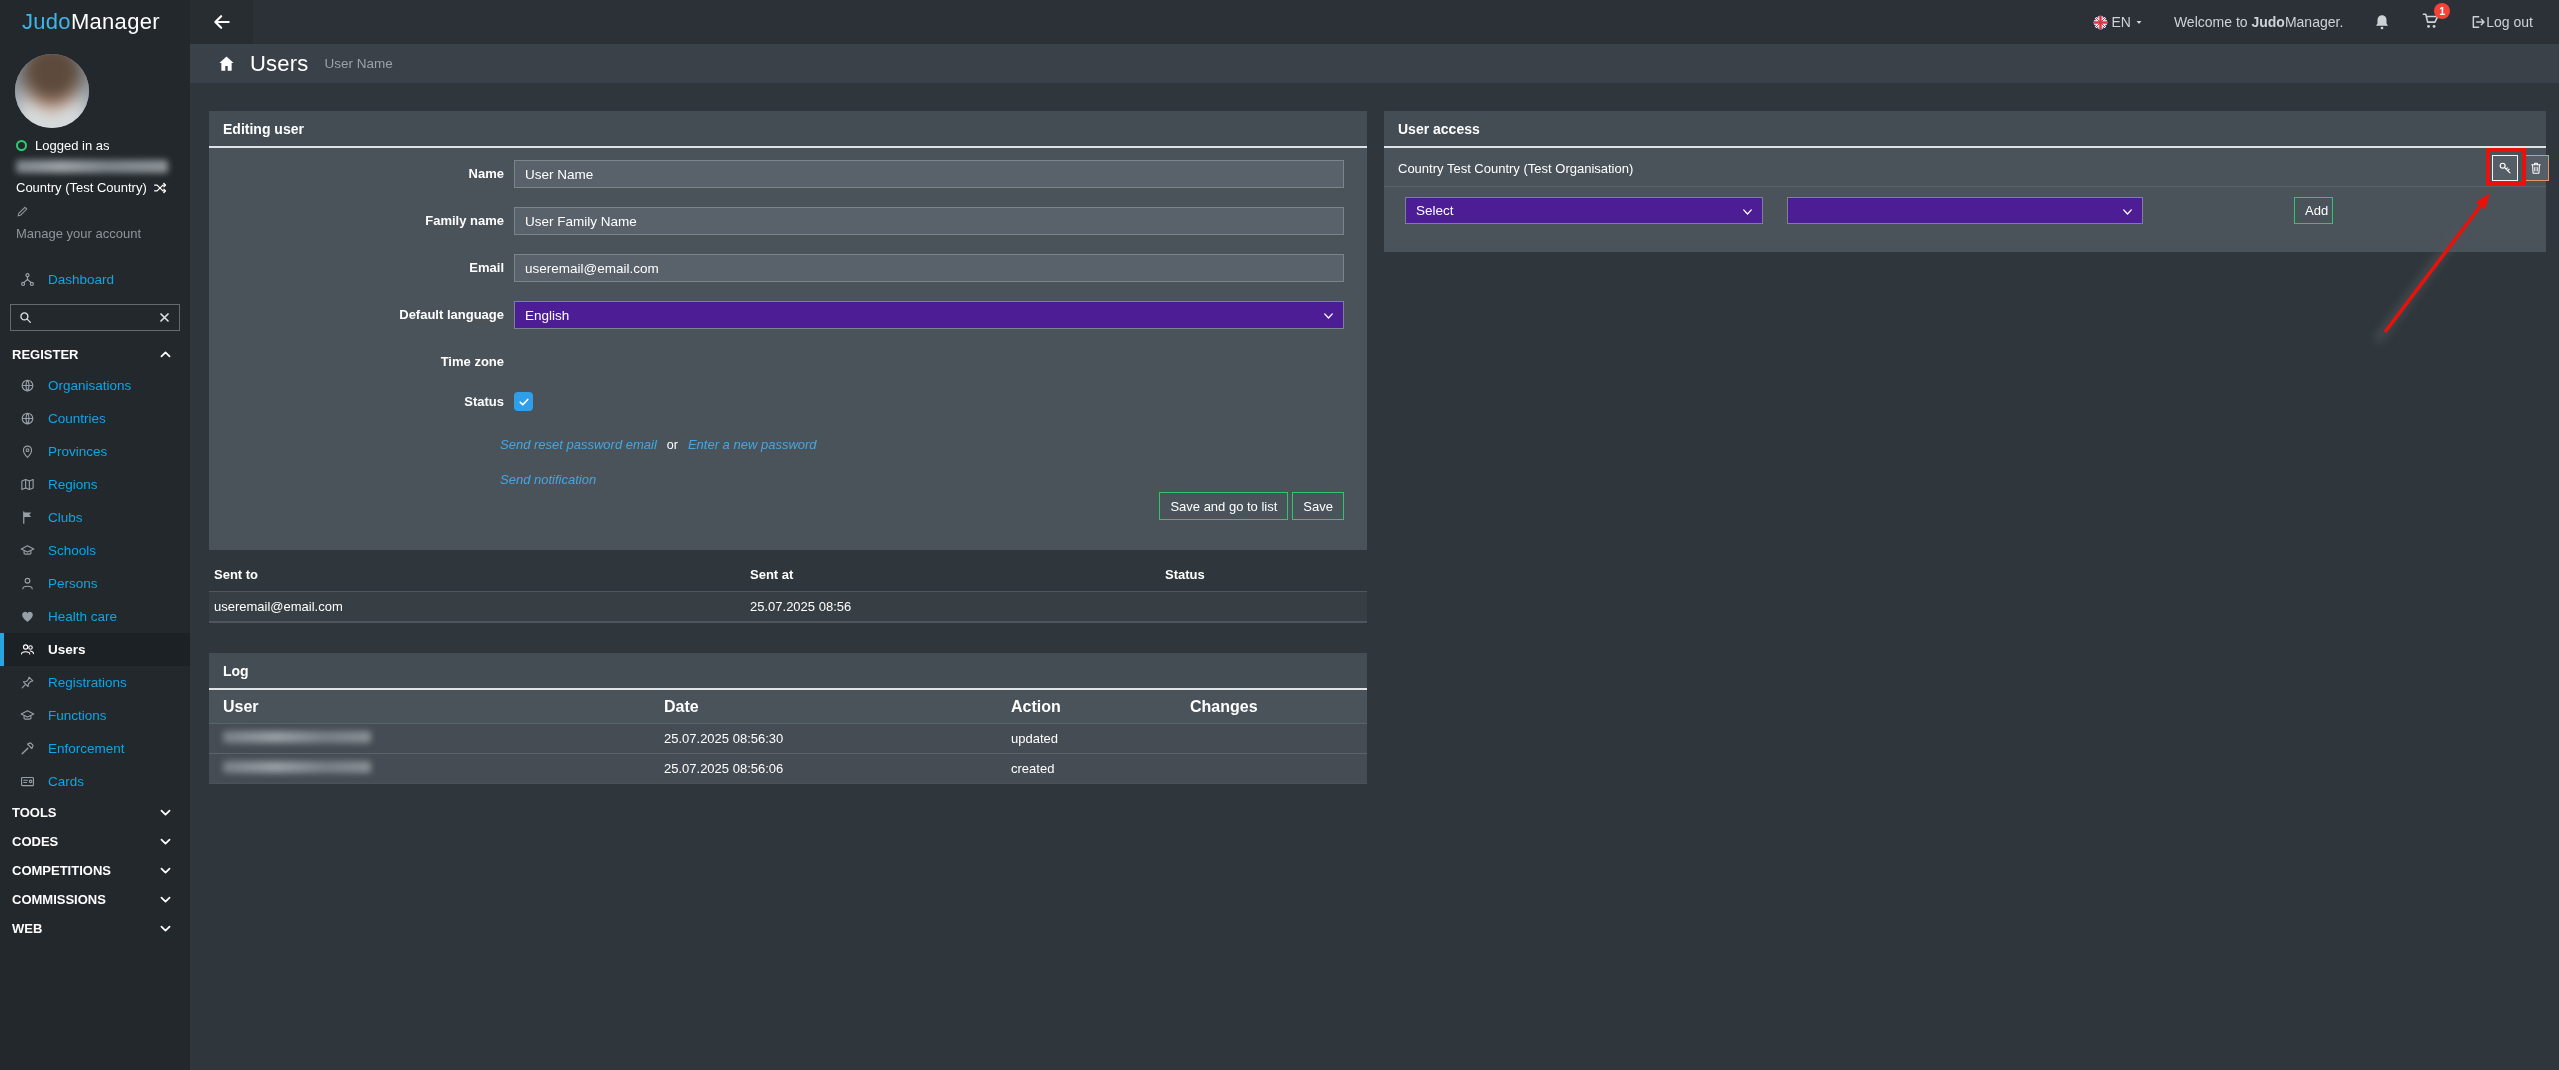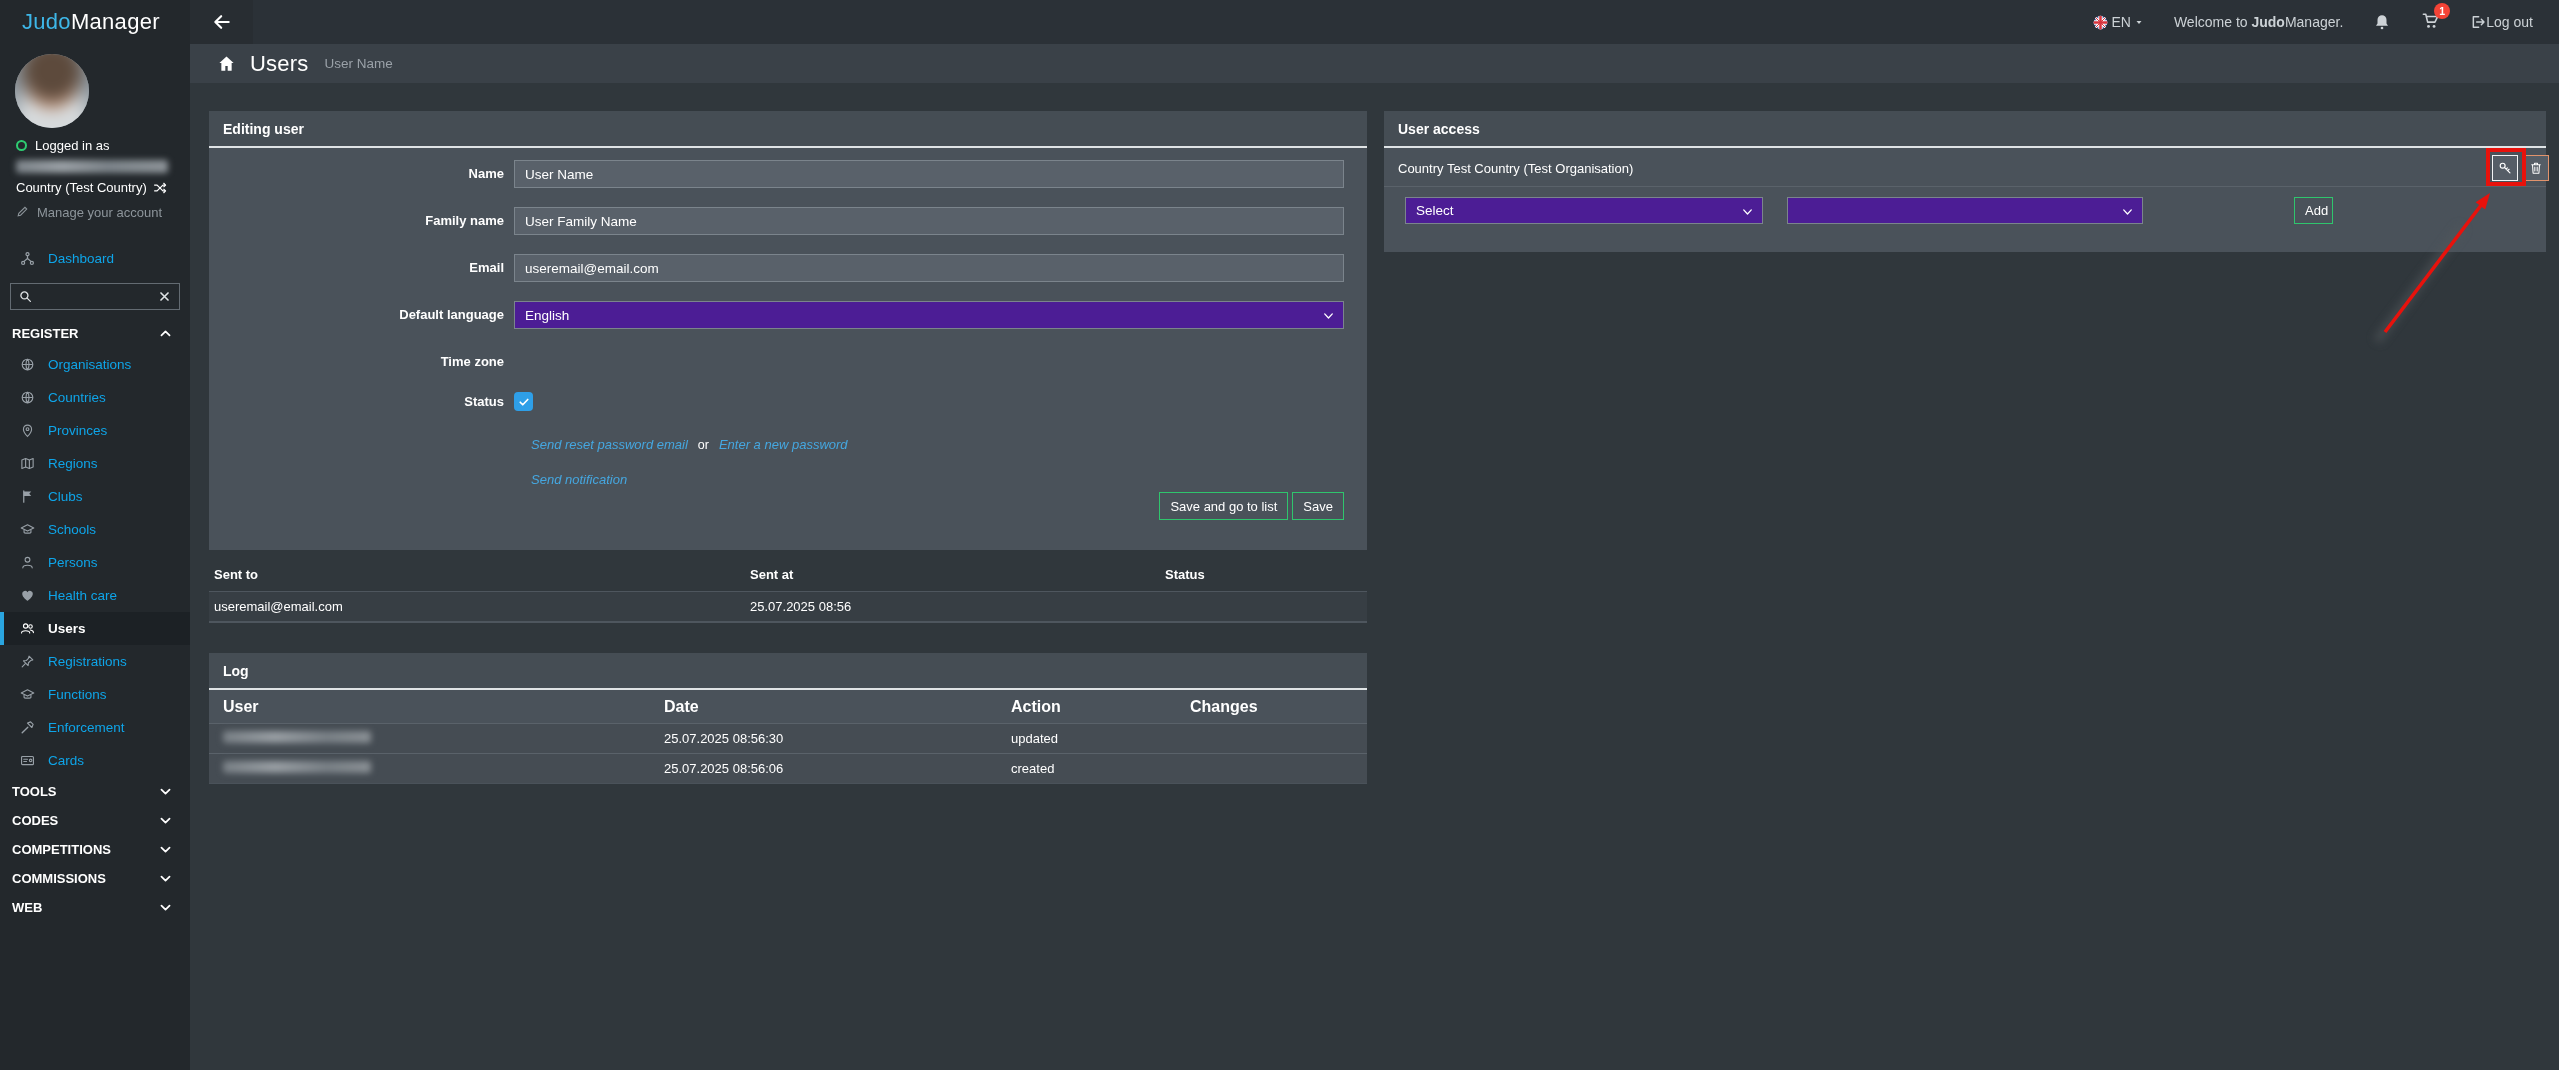--- a/index.html
+++ b/index.html
@@ -40,21 +40,21 @@
        radial-gradient(circle at 50% 30%, #5d4a3c 0 24%, rgba(93,74,60,0) 46%),
        radial-gradient(circle at 50% 46%, #c9a189 0 20%, rgba(201,161,137,0) 42%),
        radial-gradient(circle at 50% 82%, #d6dadc 0 28%, rgba(214,218,220,0) 55%),
        linear-gradient(#97a2aa,#7e8890); }
   .login-row { display:flex; align-items:center; gap:8px; margin:10px 0 0 16px; font-size:13px; color:#fff; }
   .status-ring { width:11px; height:11px; border-radius:50%; border:2.5px solid #2ecc71; flex:0 0 auto; }
   .redact-pill { margin:7px 0 0 16px; width:152px; height:13px; border-radius:3px; filter:blur(3px);
                  background:linear-gradient(90deg,#7d848a,#9aa0a5 30%,#7d848a 60%,#8d9398); }
   .org-row { display:flex; align-items:center; gap:6px; margin:7px 0 0 16px; font-size:13px; color:#fff; }
   .org-row i { width:14px; height:14px; color:#fff; }
-  .manage-row { display:flex; align-items:flex-start; gap:8px; margin:10px 0 0 16px; font-size:13px; color:#8d959b; cursor:pointer; }
+  .manage-row { display:flex; align-items:flex-start; gap:8px; margin:10px 0 0 16px; font-size:13px; color:#8d959b; cursor:pointer;flex-direction:column; }
   .manage-row i { width:13px; height:13px; color:#8d959b; }
   .nav-item { display:flex; align-items:center; height:33px; padding-left:20px; font-size:13.5px;
               color:#0ea5e9; cursor:pointer; }
   .nav-item i { width:15px; height:15px; margin-right:13px; color:#98a0a7; flex:0 0 auto; }
   .nav-item.dash { margin-top:22px; }
   .nav-item.active { background:#1c2125; border-left:4px solid #2aa5e0; padding-left:16px;
                      color:#fff; font-weight:700; }
   .nav-item.active i { color:#fff; }
   .search-box { margin:8px 10px 0 10px; height:27px; border:1px solid #636b72; display:flex;
                 align-items:center; padding:0 8px; gap:6px; }
@@ -85,21 +85,21 @@
             font-size:13px; font-weight:700; color:#fff; }
   .fctl { position:absolute; left:305px; width:830px; height:28px; }
   .tinput { width:100%; height:100%; background:#59616a; border:1px solid #7b848c; color:#fff;
             font-size:13.5px; padding:0 10px; outline:none; font-family:"Liberation Sans",sans-serif; }
   .sel { position:relative; width:100%; height:100%; background:#4c1d95; border:1px solid #7b848c;
          display:flex; align-items:center; padding:0 10px; font-size:13.5px; color:#fff; cursor:pointer; }
   .sel i { position:absolute; right:8px; top:7px; width:13px; height:13px; color:#fff; }
   .chk { width:19px; height:19px; border-radius:4px; background:#2e9fe8; display:flex;
          align-items:center; justify-content:center; cursor:pointer; }
   .chk i { width:12px; height:12px; display:block; }
-  .linkrow { position:absolute; left:322px; display:flex; align-items:center; font-size:13px; }
+  .linkrow { position:absolute; left:291px; display:flex; align-items:center; font-size:13px; }
   a.ulink { color:#45a7e0; font-style:italic; text-decoration:none; cursor:pointer; }
   .or-sep { color:#fff; font-size:12.5px; margin:0 10px; }
   .btnrow { position:absolute; right:23px; display:flex; gap:4px; }
   .gbtn { height:28px; padding:0 10px; background:transparent; border:1px solid #2fc56d; color:#fff;
           font-size:13px; font-family:"Liberation Sans",sans-serif; cursor:pointer; }
 
   
   .sent-table { position:absolute; left:209px; top:556px; width:1158px; }
   .sent-head { height:36px; display:flex; align-items:flex-end; padding-bottom:9px;
                border-bottom:1px solid #4e565e; font-size:13px; font-weight:700; color:#fff; }

